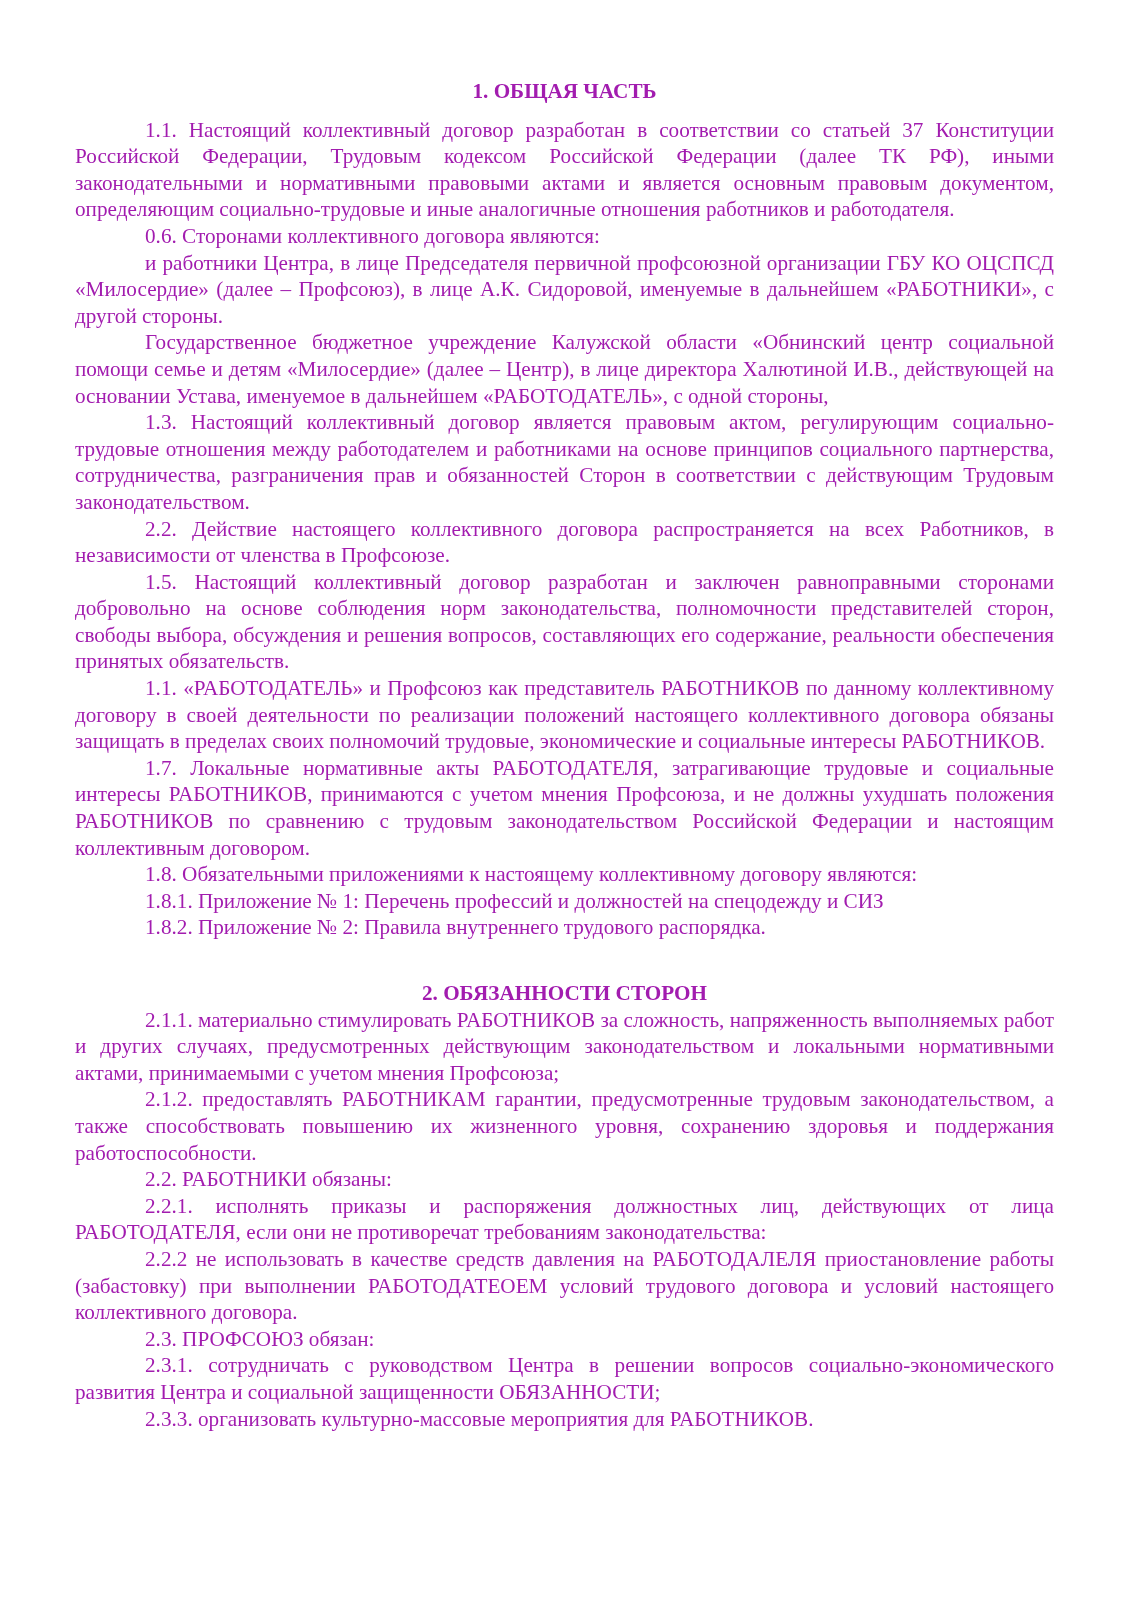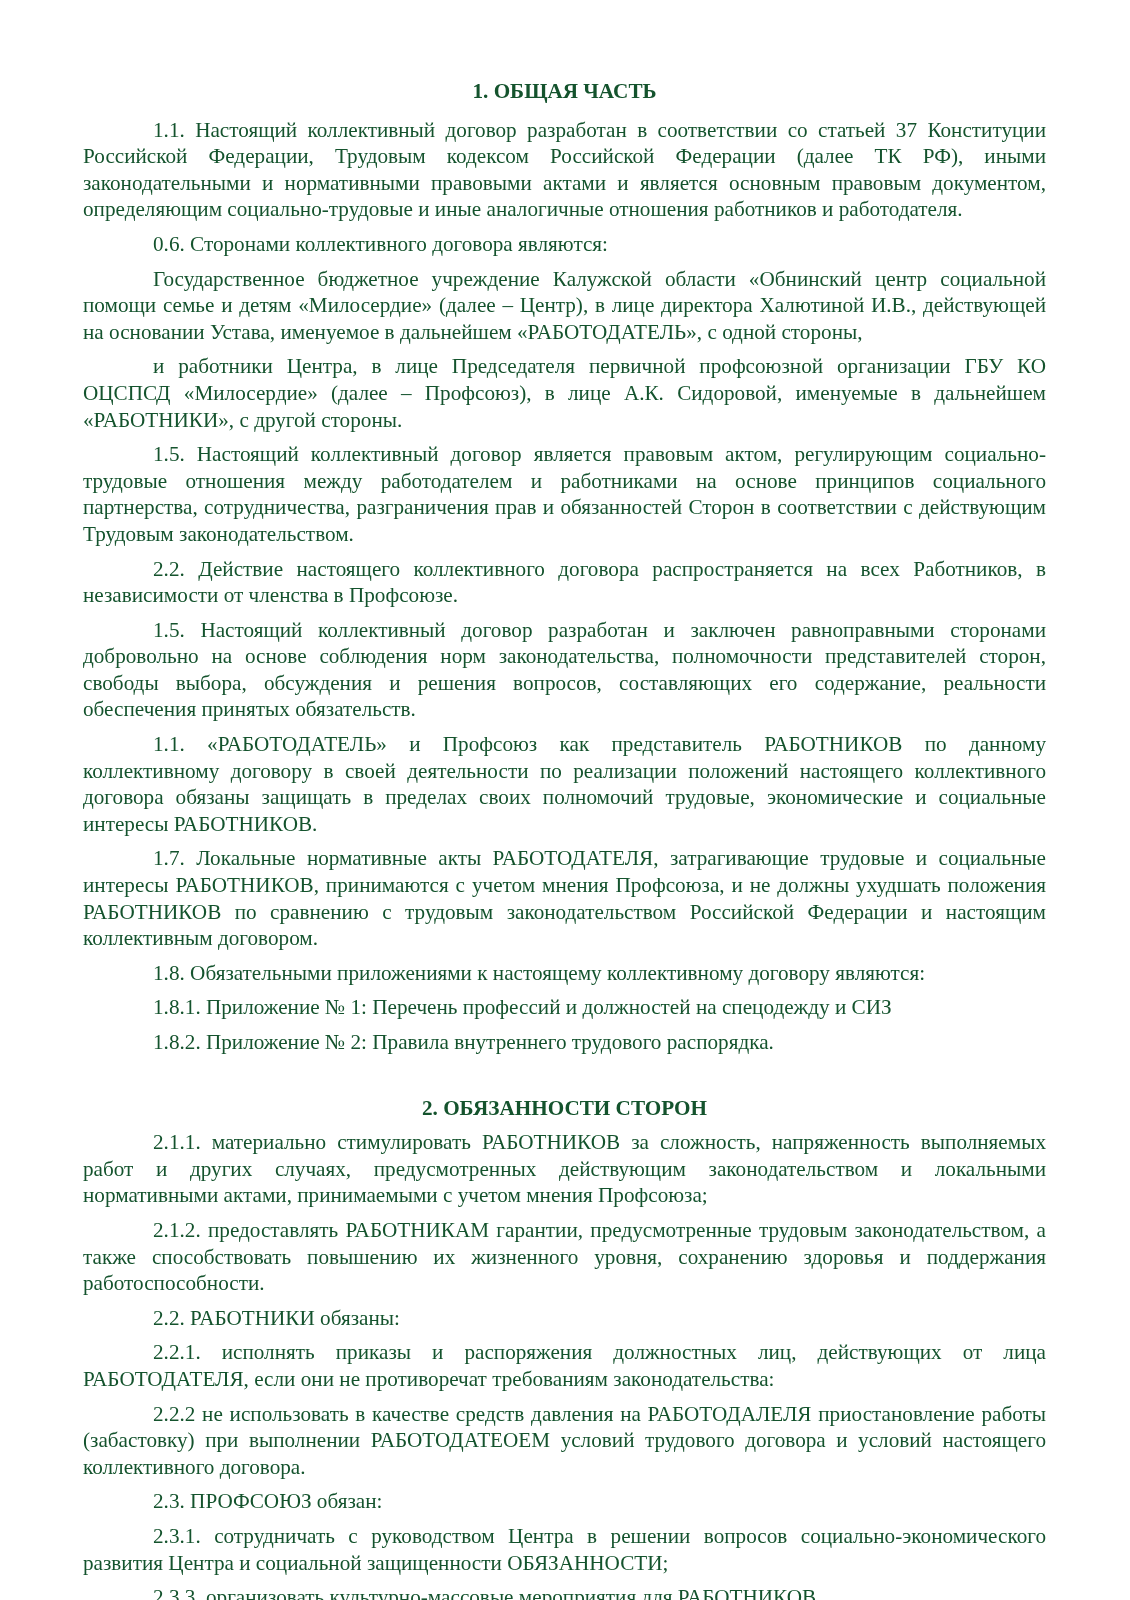--- a/index.html
+++ b/index.html
@@ -2,54 +2,54 @@
 <html><head>
   <meta charset="utf-8">
   <style>
     html, body { margin: 0; padding: 0; background: #ffffff; }
     body { width: 1130px; height: 1600px; overflow: hidden; }
     .page {
       position: relative;
       width: 1130px;
       height: 1600px;
       background: #ffffff;
-      color: #14532d;
+      color: #a21caf;
       font-family: "Liberation Serif", "DejaVu Serif", serif;
       font-size: 21.2px;
       line-height: 26.6px;
       box-sizing: border-box;
       padding: 78px 76px 0 75px;
     }
     .heading {
       text-align: center;
       font-weight: bold;
       margin: 0;
       font-size: 21.2px;
       line-height: 26.6px;
     }
     .heading.h1 { margin-bottom: 12px; }
     .heading.h2 { margin-top: 39px; }
     p.para {
-      margin: 8px;
+      margin: 0;
       text-align: justify;
       text-indent: 70px;
     }
   </style>
 </head>
 <body>
 
 <div class="page">
 
   <h1 class="heading h1">1. ОБЩАЯ ЧАСТЬ</h1>
 
   <p class="para">1.1. Настоящий коллективный договор разработан в соответствии со статьей 37 Конституции Российской Федерации, Трудовым кодексом Российской Федерации (далее ТК РФ), иными законодательными и нормативными правовыми актами и является основным правовым документом, определяющим социально-трудовые и иные аналогичные отношения работников и работодателя.</p>
   <p class="para">0.6. Сторонами коллективного договора являются:</p>
+  <p class="para">и работники Центра, в лице Председателя первичной профсоюзной организации ГБУ КО ОЦСПСД «Милосердие» (далее – Профсоюз), в лице А.К. Сидоровой, именуемые в дальнейшем «РАБОТНИКИ», с другой стороны.</p>
   <p class="para">Государственное бюджетное учреждение Калужской области «Обнинский центр социальной помощи семье и детям «Милосердие» (далее – Центр), в лице директора Халютиной И.В., действующей на основании Устава, именуемое в дальнейшем «РАБОТОДАТЕЛЬ», с одной стороны,</p>
-  <p class="para">и работники Центра, в лице Председателя первичной профсоюзной организации ГБУ КО ОЦСПСД «Милосердие» (далее – Профсоюз), в лице А.К. Сидоровой, именуемые в дальнейшем «РАБОТНИКИ», с другой стороны.</p>
-  <p class="para">1.5. Настоящий коллективный договор является правовым актом, регулирующим социально-трудовые отношения между работодателем и работниками на основе принципов социального партнерства, сотрудничества, разграничения прав и обязанностей Сторон в соответствии с действующим Трудовым законодательством.</p>
+  <p class="para">1.3. Настоящий коллективный договор является правовым актом, регулирующим социально-трудовые отношения между работодателем и работниками на основе принципов социального партнерства, сотрудничества, разграничения прав и обязанностей Сторон в соответствии с действующим Трудовым законодательством.</p>
   <p class="para">2.2. Действие настоящего коллективного договора распространяется на всех Работников, в независимости от членства в Профсоюзе.</p>
   <p class="para">1.5. Настоящий коллективный договор разработан и заключен равноправными сторонами добровольно на основе соблюдения норм законодательства, полномочности представителей сторон, свободы выбора, обсуждения и решения вопросов, составляющих его содержание, реальности обеспечения принятых обязательств.</p>
   <p class="para">1.1. «РАБОТОДАТЕЛЬ» и Профсоюз как представитель РАБОТНИКОВ по данному коллективному договору в своей деятельности по реализации положений настоящего коллективного договора обязаны защищать в пределах своих полномочий трудовые, экономические и социальные интересы РАБОТНИКОВ.</p>
   <p class="para">1.7. Локальные нормативные акты РАБОТОДАТЕЛЯ, затрагивающие трудовые и социальные интересы РАБОТНИКОВ, принимаются с учетом мнения Профсоюза, и не должны ухудшать положения РАБОТНИКОВ по сравнению с трудовым законодательством Российской Федерации и настоящим коллективным договором.</p>
   <p class="para">1.8. Обязательными приложениями к настоящему коллективному договору являются:</p>
   <p class="para">1.8.1. Приложение № 1: Перечень профессий и должностей на спецодежду и СИЗ</p>
   <p class="para">1.8.2. Приложение № 2: Правила внутреннего трудового распорядка.</p>
 
   <h2 class="heading h2">2. ОБЯЗАННОСТИ СТОРОН</h2>
 

